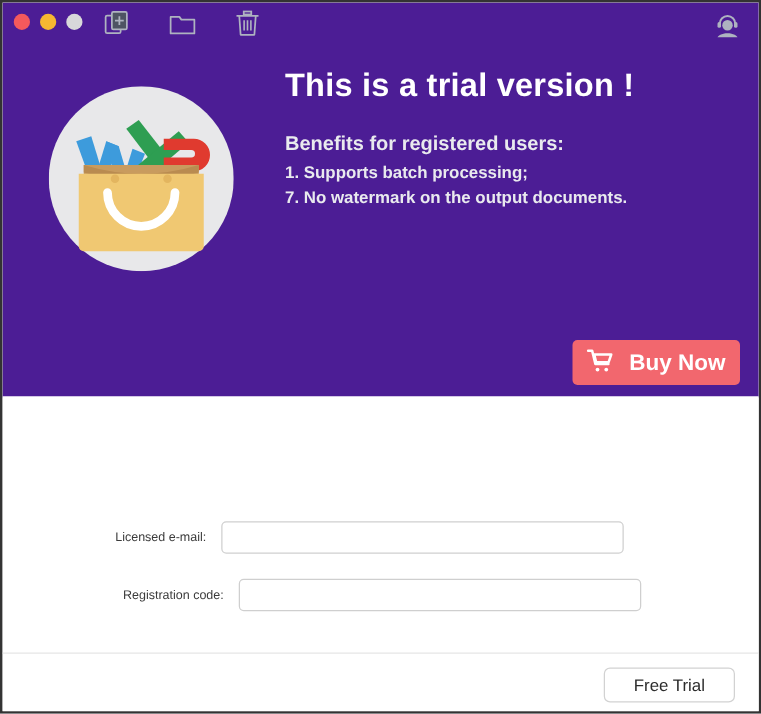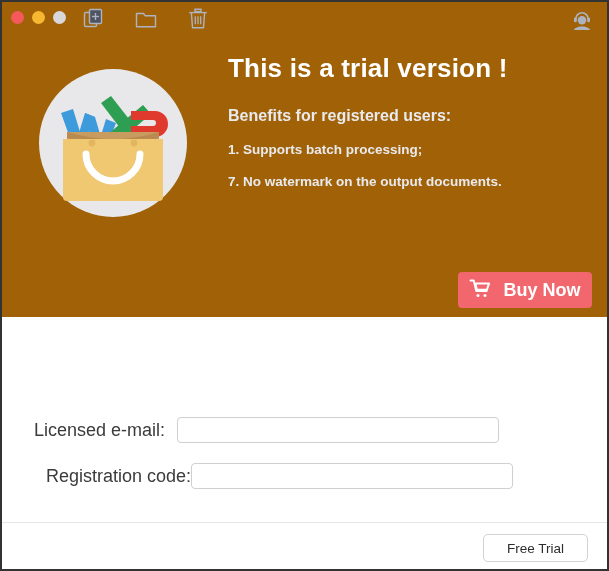--- a/index.html
+++ b/index.html
@@ -20,21 +20,21 @@
     border: 2px solid #333333;
     overflow: hidden;
   }
 
   
   #dark-panel {
     position: absolute;
     left: 0; top: 0;
     width: 605px;
     height: 316px;
-    background: #a16207;
+    background: #4c1d95;
   }
 
   #titlebar {
     position: absolute;
     left: 0; top: 0;
     width: 605px;
     height: 33px;
   }
 
   .traffic-lights {
@@ -97,21 +97,21 @@
   #benefits-heading {
     color: #e9eaee;
     font-size: 16px;
     font-weight: bold;
     margin-top: 22px;
   }
   .benefit-line {
     color: #e9eaee;
     font-size: 13.5px;
     font-weight: bold;
-    margin-top: 17px;
+    margin-top: 5px;
   }
 
   
   #buy-now-button {
     position: absolute;
     left: 456px; top: 270px;
     width: 134px; height: 36px;
     background: #f2676e;
     border: none;
     border-radius: 4px;
@@ -162,21 +162,21 @@
     align-items: center;
   }
   #row-email { left: 30px; top: 100px; width: 540px; }
   #row-code  { left: 44px; top: 146px; width: 540px; }
 
   .form-label {
     width: 145px;
     text-align: right;
     padding-right: 12px;
     color: #3b3b3b;
-    font-size: 18px;
+    font-size: 10px;
     white-space: nowrap;
   }
   .form-input {
     width: 322px;
     height: 26px;
     border: 1px solid #cfcfcf;
     border-radius: 4px;
     background: #ffffff;
     outline: none;
     padding: 0 6px;

